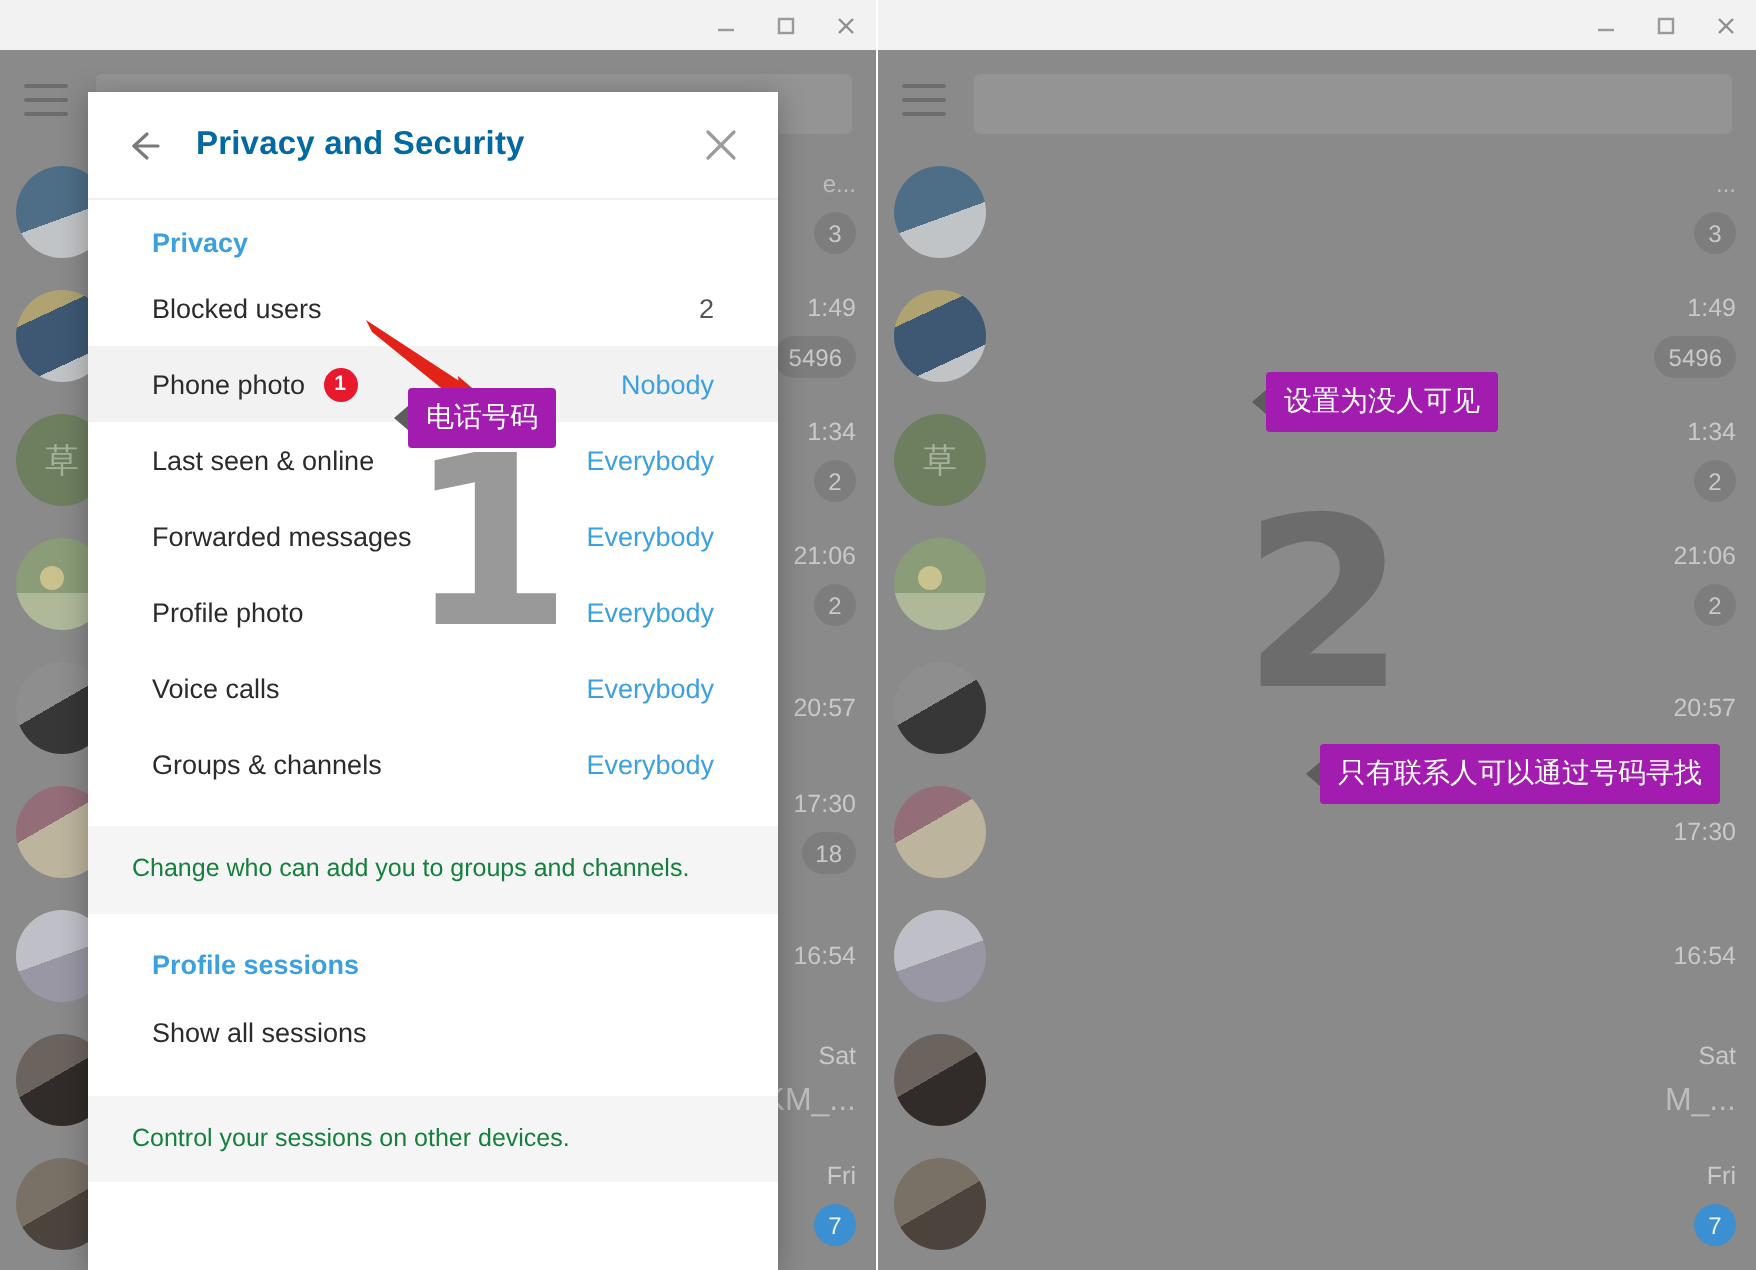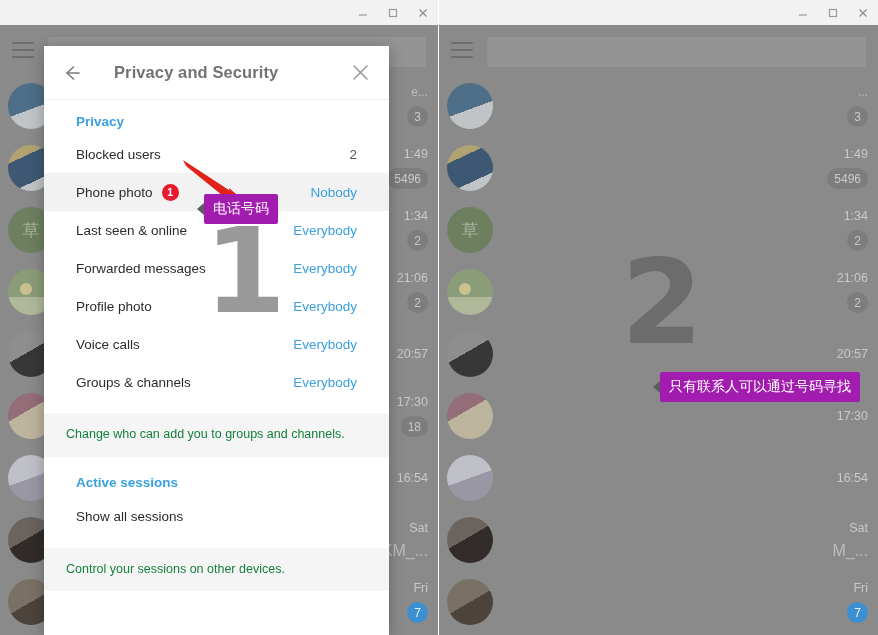--- a/index.html
+++ b/index.html
@@ -87,21 +87,21 @@
     box-shadow: 0 2px 14px rgba(0,0,0,0.28);
     overflow: hidden;
   }
   .dialog.privacy { left: 44px; top: 46px; width: 345px; height: 589px; }
 
   .dlg-header {
     height: 54px; display: flex; align-items: center; padding: 0 16px 0 14px;
     border-bottom: 1px solid #f0f0f0;
   }
   .dlg-back { width: 28px; height: 28px; display: flex; align-items: center; justify-content: center; color: #7a7a7a; }
-  .dlg-title { font-size: 16.5px; font-weight: bold; color: #737373; margin-left: 28px; letter-spacing: .1px; }
+  .dlg-title { font-size: 16.5px; font-weight: bold; color: #0369a1; margin-left: 12px; letter-spacing: .1px; }
   .dlg-close { margin-left: auto; width: 26px; height: 26px; display: flex; align-items: center; justify-content: center; color: #9b9b9b; }
 
   .section-title {
     color: #3aa0e0; font-size: 13.5px; font-weight: bold;
     padding: 14px 20px 6px 32px;
   }
 
   .row {
     display: flex; align-items: center; justify-content: space-between;
     padding: 0 32px; height: 38px; font-size: 13.5px; color: #2b2b2b;
@@ -280,21 +280,21 @@
         <span class="val">Everybody</span>
       </div>
       <div class="row">
         <span>Groups &amp; channels</span>
         <span class="val">Everybody</span>
       </div>
 
       <div style="height:12px"></div>
       <div class="hint">Change who can add you to groups and channels.</div>
 
-      <div class="section-title" style="padding-top:18px;">Active sessions</div>
+      <div class="section-title" style="padding-top:18px;">Profile sessions</div>
       <div class="row" style="height:42px;">
         <span>Show all sessions</span>
       </div>
       <div style="height:10px"></div>
       <div class="hint">Control your sessions on other devices.</div>
     </div>
 
     <div class="step-num one">1</div>
 
     <svg class="arrow-svg" width="439" height="635">
@@ -398,20 +398,23 @@
         </div>
         <div class="tg-row">
           
           
         </div>
       </div>
     </div>
 
     <div class="step-num two" style="left:182px;">2</div>
 
+    <div class="tip" style="left:194px; top:186px;">
+      <span>设置为没人可见</span>
+    </div>
 
     <div class="tip" style="left:221px; top:372px;">
       <span>只有联系人可以通过号码寻找</span>
     </div>
 
     <div class="titlebar">
       <div class="win-btn">
         <svg width="12" height="12" viewBox="0 0 12 12">
             <line x1="2" y1="8" x2="10" y2="8" stroke="#9a9a9a" stroke-width="1.2"></line>
           </svg>

